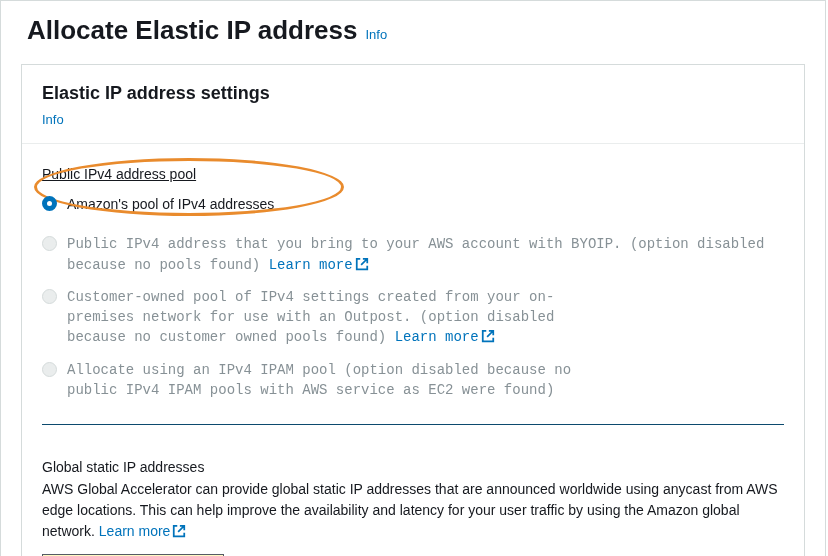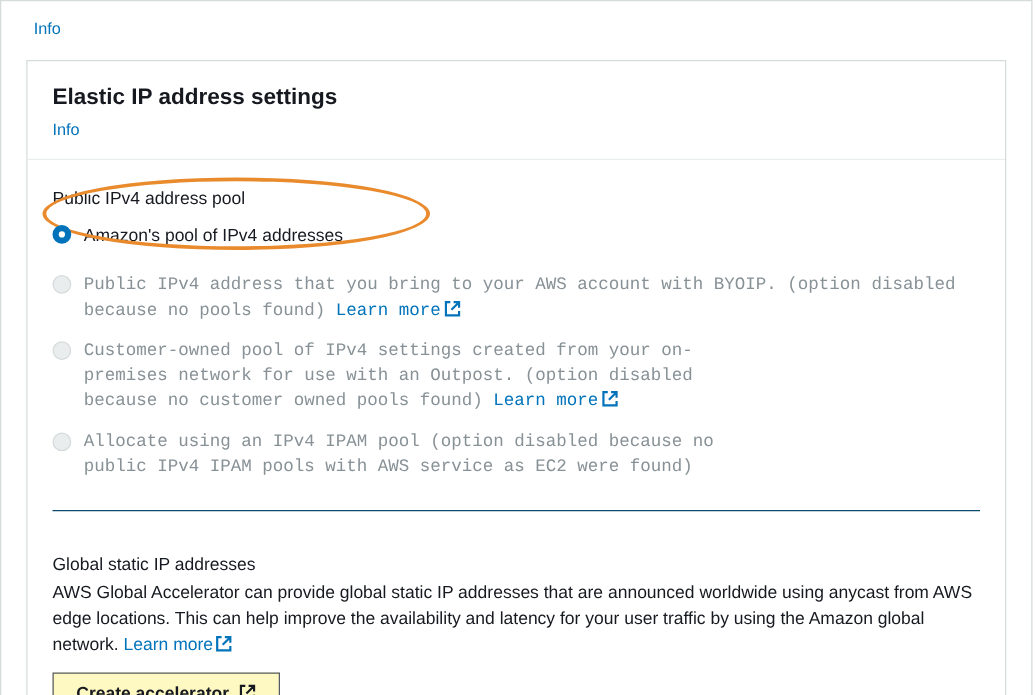--- a/index.html
+++ b/index.html
@@ -54,20 +54,21 @@
       font-size: 13px;
     }
     .panel-body {
       border-top: 1px solid #eaeded;
       padding: 22px 20px 20px 20px;
     }
     .section-label {
       font-size: 14px;
       color: #16191f;
       margin-bottom: 8px;
+      text-decoration: underline;
     }
     .highlight-wrap {
       position: relative;
       display: inline-block;
       margin-bottom: 6px;
     }
     .highlight-oval {
       position: absolute;
       border: 3px solid #e98b2d;
       border-radius: 50% / 50%;
@@ -160,20 +161,21 @@
       font-weight: 700;
       padding: 7px 18px;
       cursor: pointer;
     }
   </style>
 </head>
 <body>
 
 <div class="page">
   <div class="page-header">
+    <h1 class="page-title">Allocate Elastic IP address</h1>
     <span class="info-link">Info</span>
   </div>
 
   <div class="panel">
     <div class="panel-header">
       <h2 class="panel-title">Elastic IP address settings</h2>
       <span class="info-link">Info</span>
     </div>
 
     <div class="panel-body">

